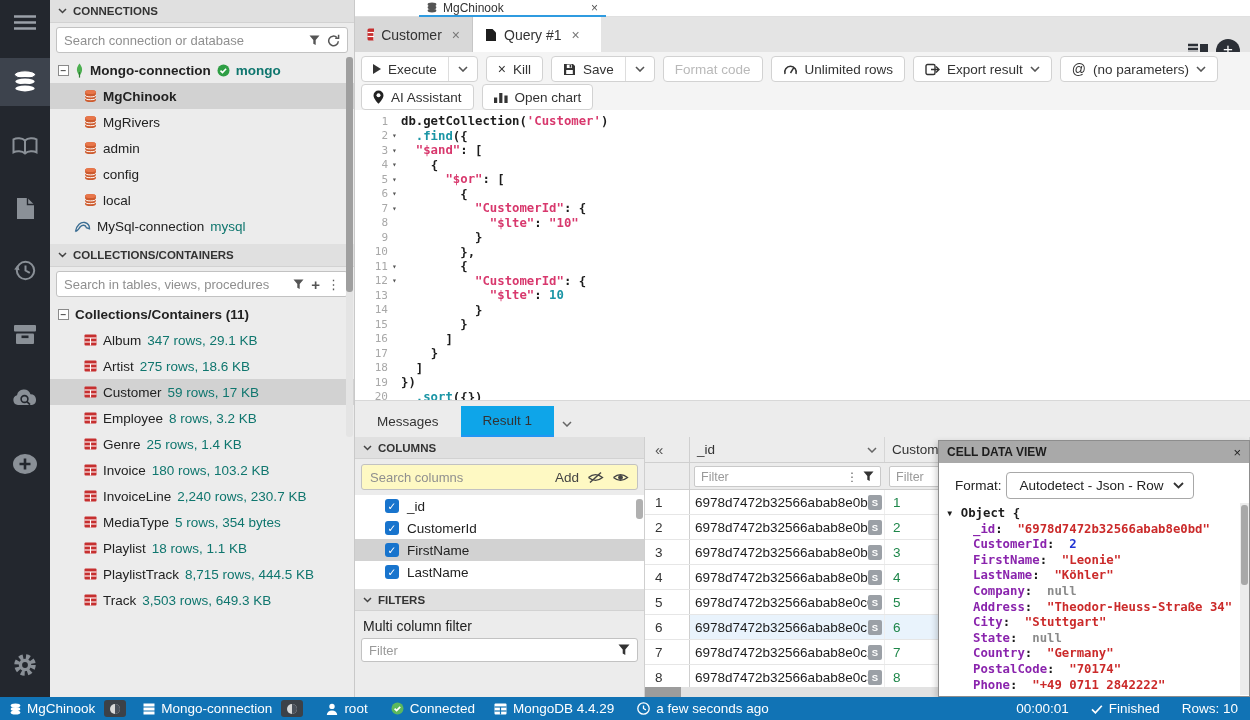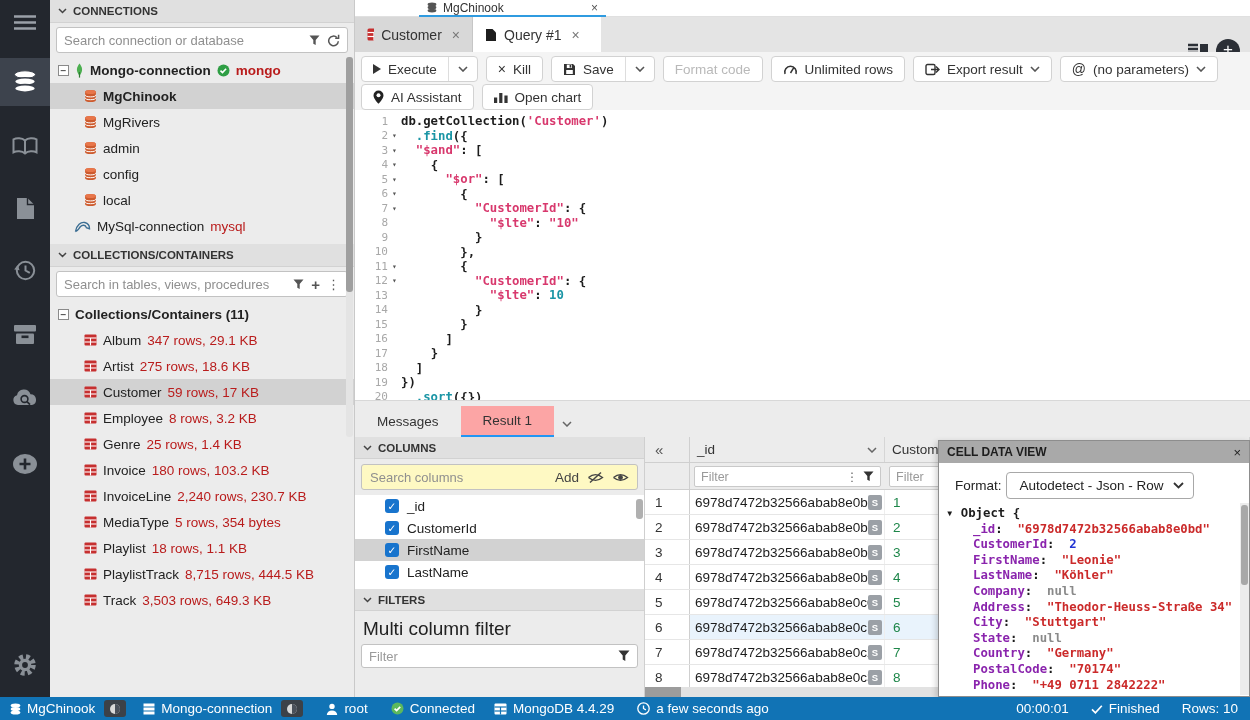--- a/index.html
+++ b/index.html
@@ -12,21 +12,21 @@
   .rail-btn.active { background:#3d434d; }
   .rail-spacer { flex:1; }
 
   
   .sidebar { position:absolute; left:50px; top:0; width:305px; height:697px; background:#ececec; border-right:1px solid #c9c9c9; overflow:hidden; }
   .side-header { height:23px; background:#e0e0e0; border-bottom:1px solid #d2d2d2; display:flex; align-items:center; padding:0 8px; gap:6px; font-size:11.5px; font-weight:bold; color:#333; }
   .side-search { margin:4px 6px; height:26px; background:#fff; border:1px solid #c2c2c2; border-radius:3px; display:flex; align-items:center; padding:0 7px; gap:7px; }
   .side-search .ph { flex:1; font-size:13px; color:#8f8f8f; white-space:nowrap; overflow:hidden; }
   .tree-row { height:26px; display:flex; align-items:center; gap:6px; font-size:13.5px; color:#222; white-space:nowrap; cursor:pointer; }
   .tree-row.selected { background:#d2d2d2; }
-  .tree-row .meta { color:#b91c1c; }
+  .tree-row .meta { color:#0f766e; }
   .tree-row.bold { font-weight:bold; }
   .expander { width:11px; height:11px; border:1px solid #8a8a8a; background:#fff; font-size:10px; line-height:9px; text-align:center; color:#555; flex:none; }
   .side-scroll { position:absolute; right:1px; top:57px; width:7px; height:380px; background:#e4e4e4; border-radius:3px; }
   .side-scroll .thumb { position:absolute; top:0; left:0; width:7px; height:235px; background:#9f9f9f; border-radius:3px; }
 
   
   .main { position:absolute; left:355px; top:0; width:895px; height:697px; background:#f4f4f4; }
   .tabgroup-strip { position:absolute; left:0; top:0; width:100%; height:17px; background:#fff; border-bottom:1px solid #e0e0e0; }
   .group-tab { position:absolute; left:64px; top:0; width:187px; height:17px; display:flex; align-items:center; gap:6px; padding:0 8px; font-size:12px; color:#333; border-bottom:2px solid #2f9be0; background:#fff; cursor:pointer; }
   .group-tab .x { margin-left:auto; color:#555; font-size:12px; }
@@ -56,37 +56,37 @@
   .gline { height:14.5px; display:flex; align-items:center; justify-content:flex-end; font-family:"DejaVu Sans Mono",monospace; font-size:11px; color:#a8a8a8; }
   .gline .num { width:26px; text-align:right; }
   .gline .fold { width:13px; font-size:8px; color:#555; text-align:center; }
   .code { flex:1; padding-top:4px; font-family:"DejaVu Sans Mono",monospace; font-size:12.3px; font-weight:600; line-height:14.5px; white-space:pre; }
   .c-kw { color:#1c1c1c; } .c-pl { color:#1c1c1c; font-weight:600; }
   .c-str { color:#d8386d; } .c-fn { color:#1a95a5; } .c-num { color:#1a95a5; }
 
   
   .result-tabs { position:absolute; left:0; top:400px; width:100%; height:37px; background:#ececec; border-top:1px solid #d8d8d8; display:flex; align-items:flex-end; }
   .rtab { height:31px; display:flex; align-items:center; padding:0 22px; font-size:13.5px; color:#333; cursor:pointer; }
-  .rtab.active { background:#fca5a5; border-bottom:2.5px solid #2196f3;text-align:center; }
+  .rtab.active { background:#0ea5e9; border-bottom:2.5px solid #2196f3;text-align:center; }
   .rtab-chevron { margin:0 0 10px 8px; cursor:pointer; }
 
   
   .result-body { position:absolute; left:0; top:437px; width:100%; height:260px; background:#fff; }
   .columns-panel { position:absolute; left:0; top:0; width:290px; height:100%; background:#ececec; border-right:1px solid #cfcfcf; }
   .cp-header { height:22px; background:#e0e0e0; border-bottom:1px solid #d2d2d2; display:flex; align-items:center; gap:6px; padding:0 8px; font-size:11.5px; font-weight:bold; color:#333; }
   .cp-search { margin:5px 6px; height:26px; background:#fef9c3; border:1px solid #c2c2c2; border-radius:3px; display:flex; align-items:center; padding:0 8px; gap:8px; }
   .cp-search .ph { flex:1; font-size:13px; color:#8f8f8f; }
   .cp-search .add { font-size:13.5px; color:#444; cursor:pointer; }
   .cols-list { position:relative; background:#fff; height:94px; overflow:hidden; }
   .col-row { height:22px; display:flex; align-items:center; gap:8px; padding-left:30px; font-size:13.5px; color:#222; cursor:pointer; }
   .col-row.selected { background:#d2d2d2; }
   .cb { width:14px; height:14px; background:#1874cd; border-radius:3px; color:#fff; font-size:10.5px; line-height:14px; text-align:center; flex:none; }
   .cols-scroll { position:absolute; right:1px; top:2px; width:7px; height:90px; }
   .cols-scroll .thumb { position:absolute; top:2px; width:7px; height:20px; background:#b0b0b0; border-radius:3px; }
-  .multi-label { padding:7px 8px 4px; font-size:19px; color:#222; }
+  .multi-label { padding:7px 8px 4px; font-size:14px; color:#222; }
   .filter-input { margin:0 6px; height:24px; background:#fff; border:1px solid #c2c2c2; border-radius:3px; display:flex; align-items:center; padding:0 7px; }
   .filter-input .ph { flex:1; font-size:13px; color:#9a9a9a; }
 
   
   .grid { position:absolute; left:290px; top:0; right:0; bottom:0; background:#fff; overflow:hidden; }
   .g-head { height:26px; display:flex; background:#ececec; border-bottom:1px solid #cfcfcf; }
   .g-filterrow { height:27px; display:flex; background:#ececec; border-bottom:1px solid #cfcfcf; }
   .g-gut { width:45px; flex:none; border-right:1px solid #cfcfcf; display:flex; align-items:center; padding-left:10px; font-size:13.5px; color:#333; }
   .gh-cell { display:flex; align-items:center; justify-content:space-between; padding:0 7px; font-size:13.5px; color:#333; border-right:1px solid #d6d6d6; overflow:hidden; white-space:nowrap; }
   .w-id { width:195px; flex:none; } .w-cust { flex:1; }

